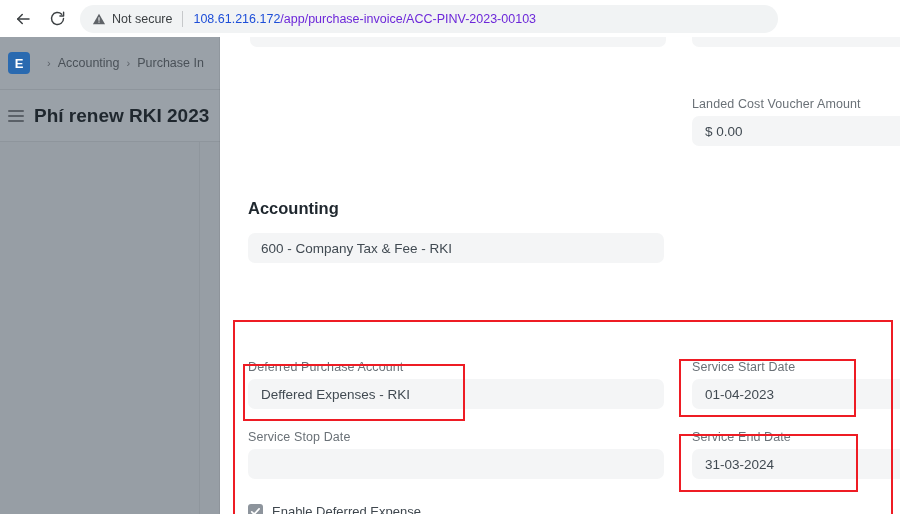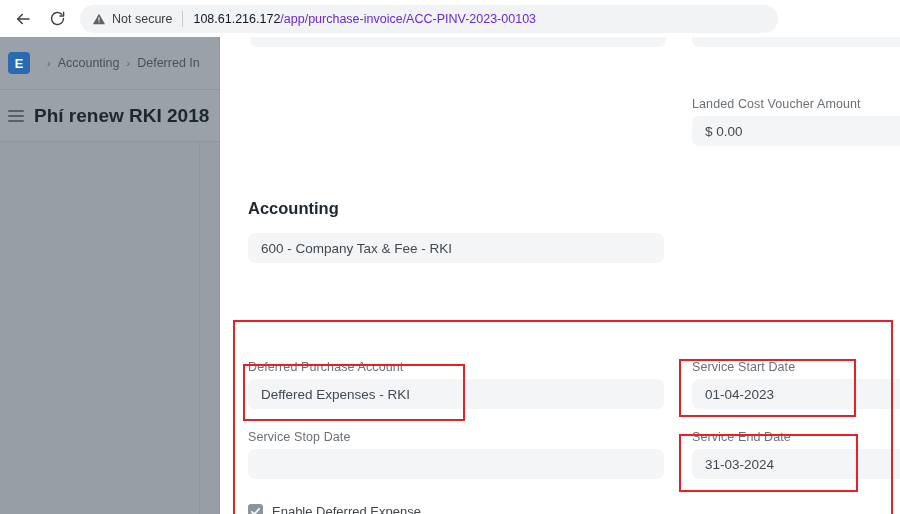--- a/index.html
+++ b/index.html
@@ -37,21 +37,21 @@
   .warn-tri { flex: none; margin-right: 6px; display:flex; }
   .notsecure {
     font-size: 12.5px; color: #3c4043;
     white-space: nowrap;
   }
   .omni-div {
     width: 1px; height: 16px; background: #c6c8ca;
     margin: 0 10px; flex: none;
   }
   .url { font-size: 12.5px; color: #202124; white-space: nowrap; }
-  .url .host { color: #0f172a; margin-top: 39px; }
+  .url .host { color: #1d4ed8; margin-top: 39px; }
   .url .path { color: #6d28d9; }
 
   
   .page {
     position: absolute; left: 0; top: 37px;
     width: 900px; height: 477px;
     background: #ffffff;
     overflow: hidden;
   }
   .backdrop {
@@ -237,30 +237,30 @@
 
   <div class="app-dim">
     <div class="app-navbar">
       <div class="erp-logo">
         <span>E</span>
       </div>
       <div class="crumbs">
         <span class="crumb-sep">›</span>
         <span>Accounting</span>
         <span class="crumb-sep">›</span>
-        <span>Deferred In</span>
+        <span>Purchase In</span>
       </div>
     </div>
     <div class="app-title-row">
       <div class="hamburger">
           <i></i>
           <i></i>
           <i></i>
         </div>
-      <div class="app-title">Phí renew RKI 2018</div>
+      <div class="app-title">Phí renew RKI 2023</div>
     </div>
     <div class="app-body">
       <div class="app-body-line"></div>
     </div>
   </div>
 
   <div class="modal">
 
     <div class="cut-field left"></div>
     <div class="cut-field right"></div>

